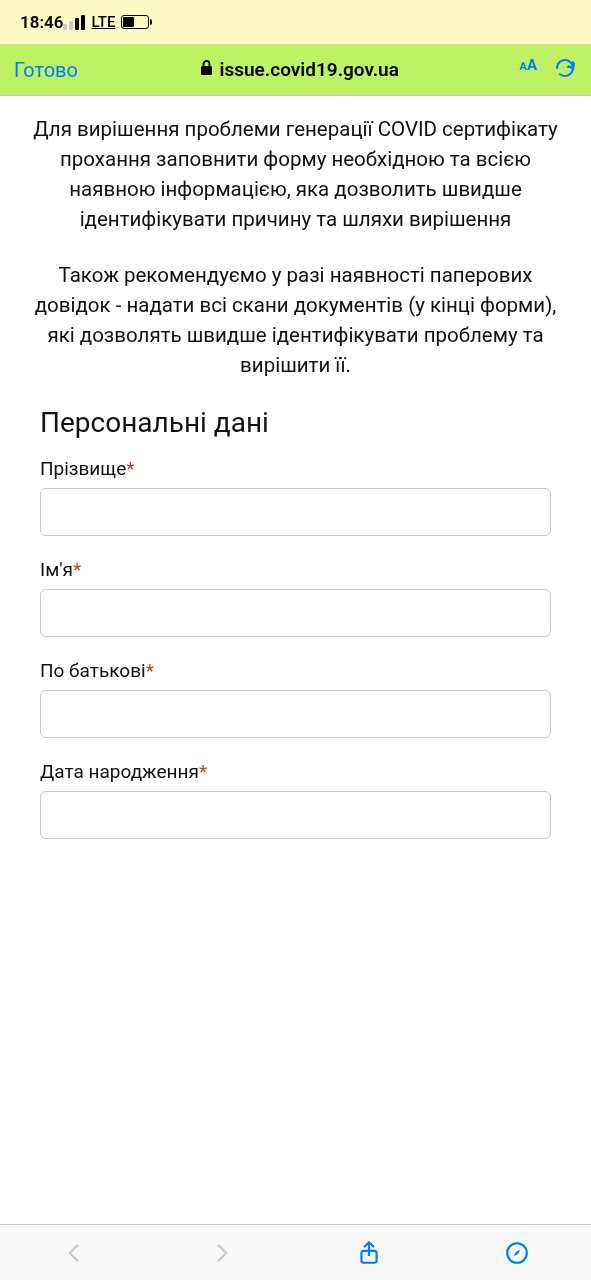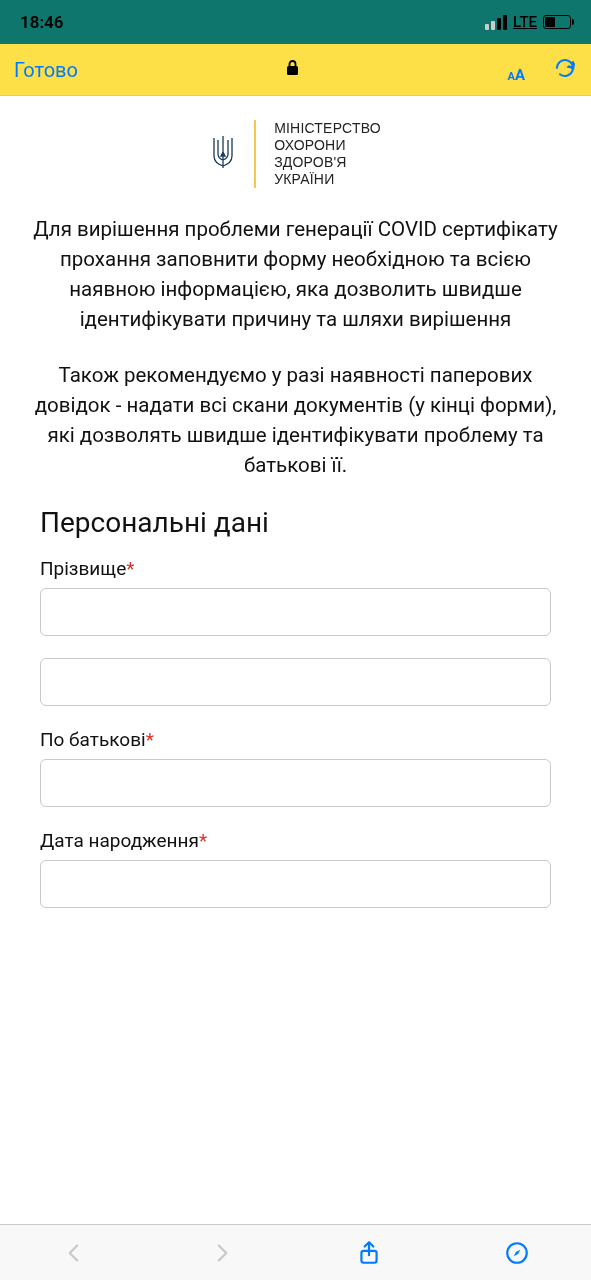--- a/index.html
+++ b/index.html
@@ -8,51 +8,50 @@
       width: 591px;
       height: 1280px;
       background: #fff;
       display: flex;
       flex-direction: column;
       overflow: hidden;
     }
     .statusbar {
       height: 44px;
       display: flex;
-      justify-content: space-between;
       align-items: center;
       padding: 0 20px;
       font-size: 17px;
       font-weight: 600;
       color: #000;
-      background: #0f766e;
+      background: #fef9c3;
     }
     .status-right { display: flex; align-items: center; gap: 6px; }
     .signal-bars { display: inline-flex; align-items: flex-end; gap: 2px; }
     .signal-bars span { width: 4px; background: #000; border-radius: 1px; }
     .signal-bars span:nth-child(1){height:6px;background:#ccc}
     .signal-bars span:nth-child(2){height:9px;background:#ccc}
     .signal-bars span:nth-child(3){height:12px;background:#000}
     .signal-bars span:nth-child(4){height:15px;background:#000}
     .battery { width: 28px; height: 14px; border: 1.5px solid #000; border-radius: 3px; position: relative; }
     .battery::after { content:''; position:absolute; right:-4px; top:3px; width:2.5px; height:6px; background:#000; border-radius:0 2px 2px 0; }
     .battery-fill { position:absolute; left:1px; top:1px; bottom:1px; width:40%; background:#000; border-radius:1px; }
 
     .navbar {
       height: 52px;
-      background: #fde047;
+      background: #bef264;
       border-bottom: 0.5px solid #c7c7cc;
       display: flex;
       align-items: center;
       justify-content: space-between;
       padding: 0 14px;
     }
     .done-button { color: #007AFF; font-size: 20px; }
     .url-box { display:flex; align-items:center; gap:6px; font-size:19px; font-weight:600; color:#000; }
-    .nav-right { display:flex; align-items:flex-end; gap:28px; color:#007AFF; }
+    .nav-right { display:flex; align-items:flex-start; gap:16px; color:#007AFF; }
     .aa { font-size:15px; font-weight:700; }
     .aa small { font-size:11px; font-weight:700; }
     .reload-icon svg { width:24px; height:24px; }
 
     .content { flex: 1; overflow: hidden; padding: 18px 30px 0 30px; }
     .logo-block { display:flex; align-items:center; justify-content:center; gap:10px; margin: 6px 0 26px; }
     .trident { color:#1a3a5a; }
     .ministry-divider { width:2px; align-self:stretch; background:#f2c94c; margin: 0 8px; }
     .ministry-text { font-family: "Arial Narrow", Arial, sans-serif; font-stretch: condensed; font-size:14px; line-height:17px; color:#222; text-transform:uppercase; letter-spacing:0.2px; }
 
@@ -97,60 +96,48 @@
 
 <div class="navbar">
   <span class="done-button">Готово</span>
   <span class="url-box">
     <span>
       <svg width="15" height="17" viewBox="0 0 15 17" fill="none">
           <rect x="2" y="7" width="11" height="9" rx="1.5" fill="#000"></rect>
           <path d="M4.5 7V5a3 3 0 1 1 6 0v2" stroke="#000" stroke-width="1.8" fill="none"></path>
         </svg>
     </span>
+    <span>issue.covid19.gov.ua</span>
   </span>
   <span class="nav-right">
     <span class="aa"><small>A</small>A</span>
     <span class="reload-icon">
       <svg viewBox="0 0 24 24" fill="none">
           <path d="M4 12a8 8 0 1 1 3 6.2" stroke="#007AFF" stroke-width="2" stroke-linecap="round"></path>
           <path d="M4 19v-5h5" stroke="#007AFF" stroke-width="2" stroke-linecap="round" stroke-linejoin="round" transform="rotate(180 12 12) translate(0 -1)"></path>
           <path d="M19 5l1 5-5-1" stroke="#007AFF" stroke-width="2" stroke-linecap="round" stroke-linejoin="round" transform="rotate(20 12 12)" fill="none"></path>
         </svg>
     </span>
   </span>
 </div>
 
 <div class="content">
-  <div class="logo-block">
-    <span class="trident">
-      <svg width="26" height="36" viewBox="0 0 26 36" fill="none">
-        <path d="M13 2v32M4 4v18c0 6 4 8 9 10 5-2 9-4 9-10V4M8 6v14c0 3 2 5 5 6 3-1 5-3 5-6V6M13 18l-2 4h4l-2-4z" stroke="#1a3a5a" stroke-width="1.3" fill="none"></path>
-      </svg>
-    </span>
-    <span class="ministry-divider"></span>
-    <div class="ministry-text">
-      <div>МІНІСТЕРСТВО</div>
-      <div>ОХОРОНИ</div>
-      <div>ЗДОРОВ'Я</div>
-      <div>УКРАЇНИ</div>
-    </div>
-  </div>
 
   <p class="intro-p">Для вирішення проблеми генерації COVID сертифікату прохання заповнити форму необхідною та всією наявною інформацією, яка дозволить швидше ідентифікувати причину та шляхи вирішення</p>
-  <p class="intro-p">Також рекомендуємо у разі наявності паперових довідок - надати всі скани документів (у кінці форми), які дозволять швидше ідентифікувати проблему та батькові її.</p>
+  <p class="intro-p">Також рекомендуємо у разі наявності паперових довідок - надати всі скани документів (у кінці форми), які дозволять швидше ідентифікувати проблему та вирішити її.</p>
 
   <h2 class="section-title">Персональні дані</h2>
 
   <div class="field-group">
     <label class="field-label"><span>Прізвище</span><span class="req">*</span></label>
     <input type="text" class="text-input" value="" style="">
   </div>
 
   <div class="field-group">
+    <label class="field-label"><span>Ім'я</span><span class="req">*</span></label>
     <input type="text" class="text-input" value="" style="">
   </div>
 
   <div class="field-group">
     <label class="field-label"><span>По батькові</span><span class="req">*</span></label>
     <input type="text" class="text-input" value="" style="">
   </div>
 
   <div class="field-group">
     <label class="field-label"><span>Дата народження</span><span class="req">*</span></label>

